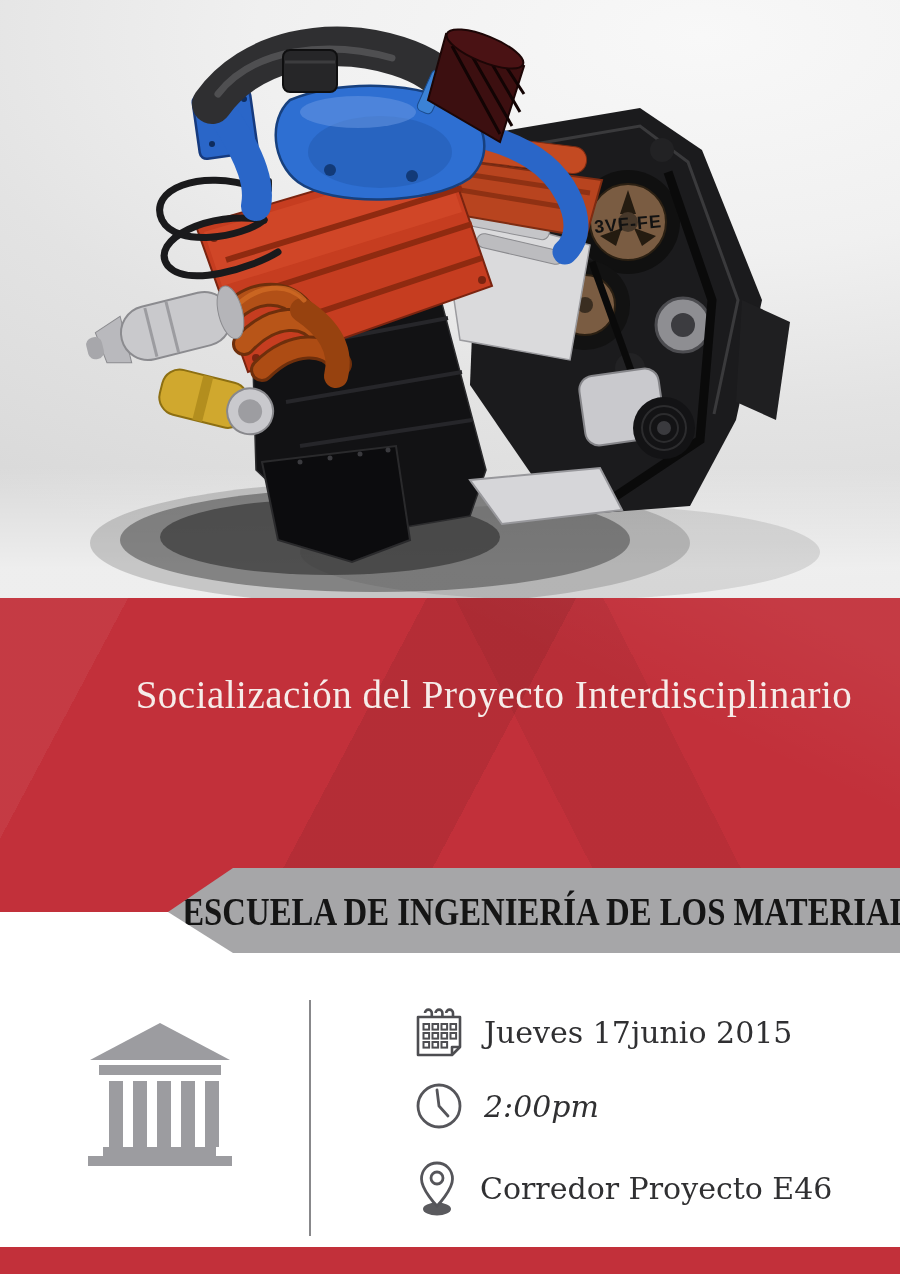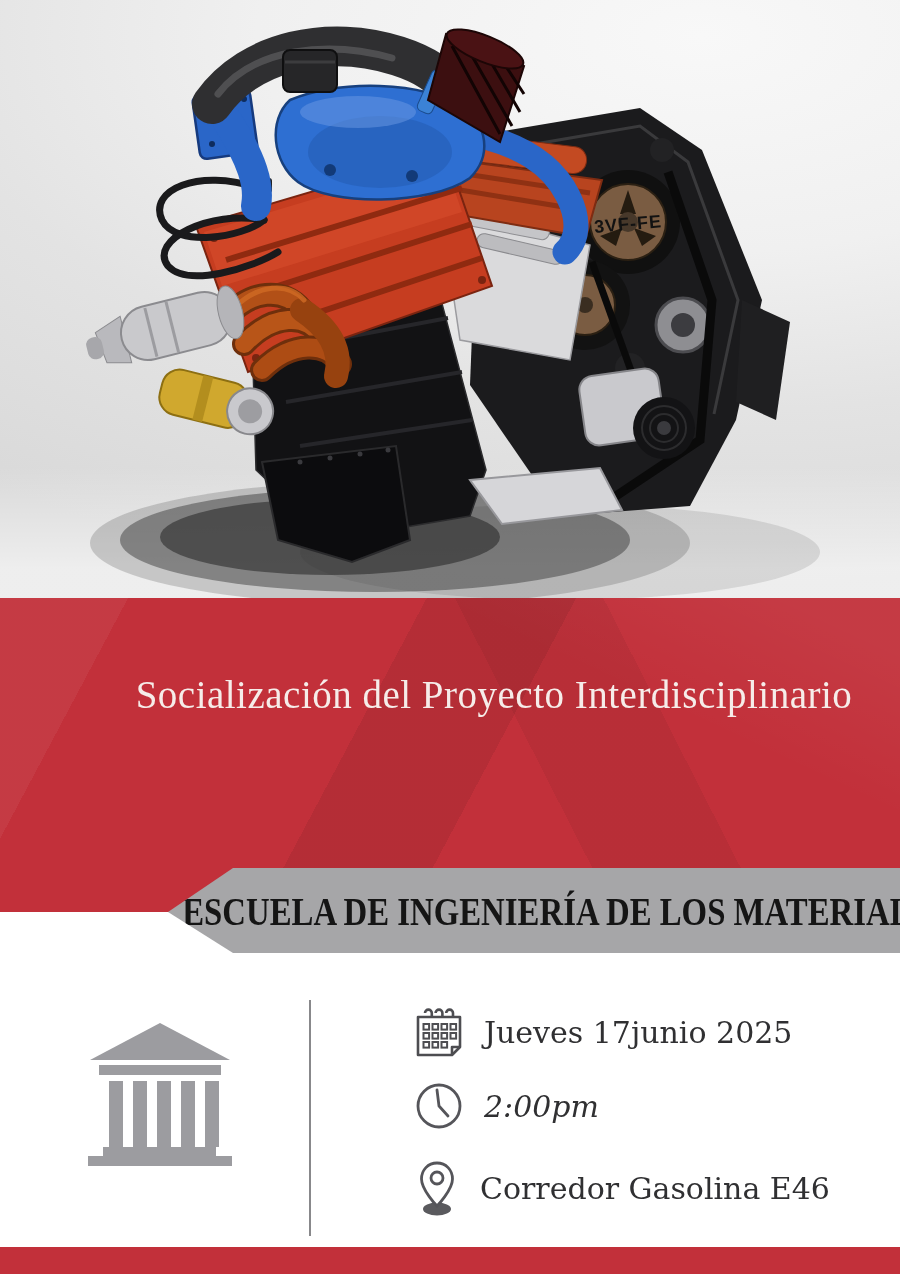--- a/index.html
+++ b/index.html
@@ -263,35 +263,35 @@
           <rect x="35.5" y="17" width="5.6" height="5.6"></rect>
         <rect x="8.5" y="26" width="5.6" height="5.6"></rect>
           <rect x="17.5" y="26" width="5.6" height="5.6"></rect>
         <rect x="26.5" y="26" width="5.6" height="5.6"></rect>
           <rect x="35.5" y="26" width="5.6" height="5.6"></rect>
         <rect x="8.5" y="35" width="5.6" height="5.6"></rect>
           <rect x="17.5" y="35" width="5.6" height="5.6"></rect>
         <rect x="26.5" y="35" width="5.6" height="5.6"></rect>
       </g>
     </svg>
-    <span>Jueves 17junio 2025</span>
+    <span>Jueves 17junio 2015</span>
   </div>
 
   <div class="info-row row-time" style="color: rgb(48, 48, 50);">
     <svg class="ic" width="48" height="48" viewBox="0 0 48 48">
       <circle cx="24" cy="24" r="21" fill="none" stroke="#55555a" stroke-width="2.8"></circle>
       <path d="M24,24 L22,8 M24,24 L33,34" fill="none" stroke="#55555a" stroke-width="2.8" stroke-linecap="round"></path>
     </svg>
     <span>2:00pm</span>
   </div>
 
   <div class="info-row row-place" style="color: rgb(48, 48, 50);">
     <svg class="ic" width="44" height="58" viewBox="0 0 44 58">
       <ellipse cx="22" cy="50" rx="14" ry="6.5" fill="#5a5a5e"></ellipse>
       <path d="M22,4 C13,4 6.5,11 6.5,20 C6.5,31 22,47 22,47 C22,47 37.5,31 37.5,20 C37.5,11 31,4 22,4 Z" fill="#ffffff" stroke="#55555a" stroke-width="2.8"></path>
       <circle cx="22" cy="19" r="6" fill="none" stroke="#55555a" stroke-width="2.8"></circle>
     </svg>
-    <span>Corredor Gasolina E46</span>
+    <span>Corredor Proyecto E46</span>
   </div>
 
   <div class="footer-bar" style="background-color: rgb(194, 48, 58);"></div>
 
 </div>
 
 </body></html>

